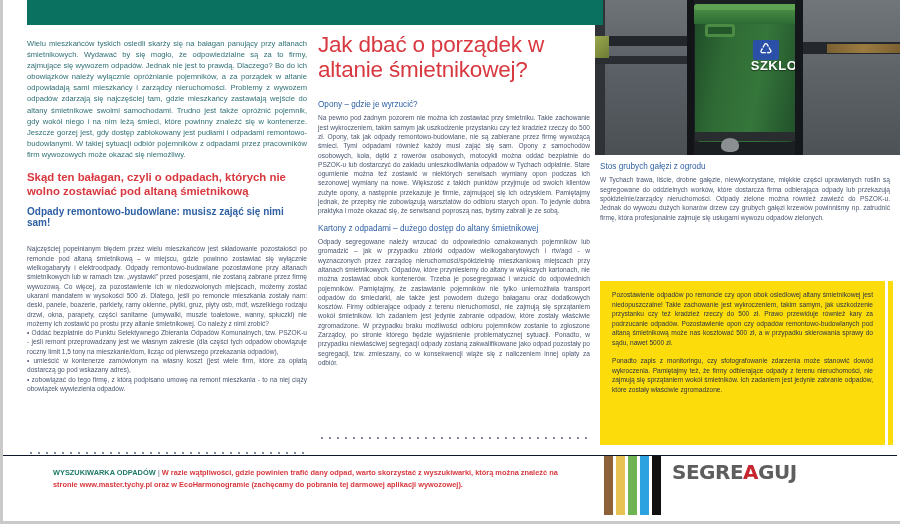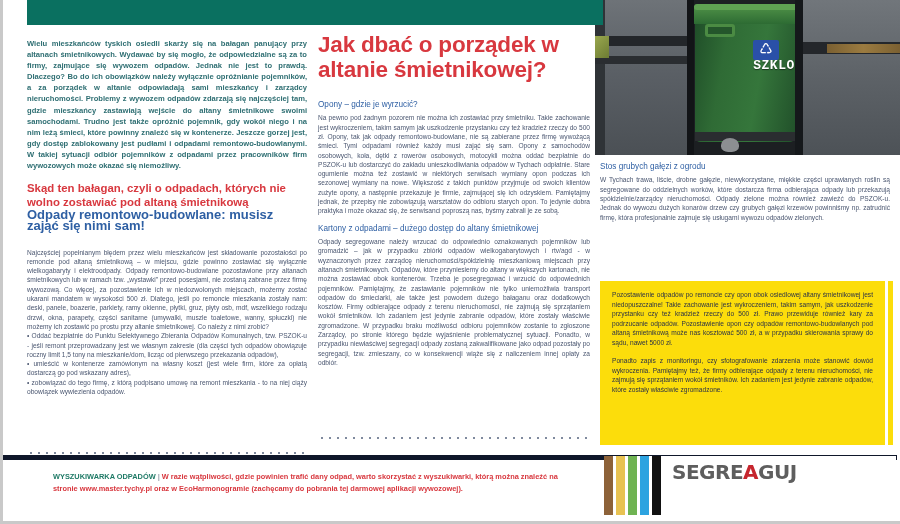--- a/index.html
+++ b/index.html
@@ -117,21 +117,21 @@
   }
   .ph-bin-label::after {
     content: "\267A";
     position: absolute; left: 0; top: -2px; width: 26px;
     text-align: center; color: #ffffff; font-size: 15px; line-height: 22px;
   }
   .ph-bin-text {
     position: absolute; left: 148px; top: 58px; width: 62px;
     color: #ffffff; font-size: 13px; letter-spacing: .5px;
     font-weight: bold; text-align: center;
-    font-family: Liberation Mono, monospace;
+    font-family: Liberation Sans, sans-serif;
     text-shadow: 0 1px 1px rgba(0,0,0,.5);
   }
 
   
   .col {
     position: absolute;
     color: #3c4a63;
   }
   .col-left  { left: 27px;  top: 38px;  width: 280px; }
   .col-mid   { left: 318px; top: 32px;  width: 272px; }
@@ -140,51 +140,52 @@
   .body-text {
     font-size: 6.6px;
     line-height: 9.3px;
     text-align: justify;
     color: #4a5670;
     font-family: "Liberation Sans", sans-serif;
   }
   .body-text.intro {
     font-size: 7.6px;
     line-height: 11.1px;
-    font-weight: bold;
+    font-weight: normal;
     color: #2f6f73;
   }
 
   .h-red {
     color: #d8383f;
     font-size: 11.4px;
     line-height: 14px;
     font-weight: bold;
+    margin-bottom: 8px;
   }
   .h-blue {
     color: #2e5fa3;
-    font-size: 13px;
+    font-size: 10px;
     line-height: 11.2px;
     font-weight: bold;
     margin-bottom: 16px;
   }
   .h-blue-sm {
     color: #2e5fa3;
     font-size: 8.2px;
     line-height: 10.4px;
     font-weight: normal;
     margin-bottom: 3px;
   }
 
   
   .headline {
     color: #d8383f;
     font-size: 22.5px;
     line-height: 25px;
-    font-weight: bold;
+    font-weight: normal;
     letter-spacing: -.2px;
     margin-bottom: 18px;
   }
 
   .spacer-8 { height: 8px; }
   .spacer-10 { height: 10px; }
 
   
   .dot-divider {
     position: absolute;
@@ -208,21 +209,21 @@
   .yellow-box .gap { height: 9px; }
   .yellow-stripe-r {
     position: absolute; left: 888px; top: 281px; width: 5px; height: 164px;
     background: #fcdd0b;
   }
 
   
   .bottom-band {
     position: absolute; left: 3px; top: 455px; width: 894px; height: 66px;
     background: #ffffff;
-    border-top: 5px solid #0f172a;
+    border-top: 1px solid #0f172a;
   }
   .searcher {
     position: absolute; left: 50px; top: 11px; width: 530px;
     font-size: 7.4px; line-height: 12.4px; font-weight: bold;
   }
   .searcher .kw { color: #1f7a66; }
   .searcher .sep { color: #9aa3ae; }
   .searcher .tx { color: #d8383f; }
 
   

